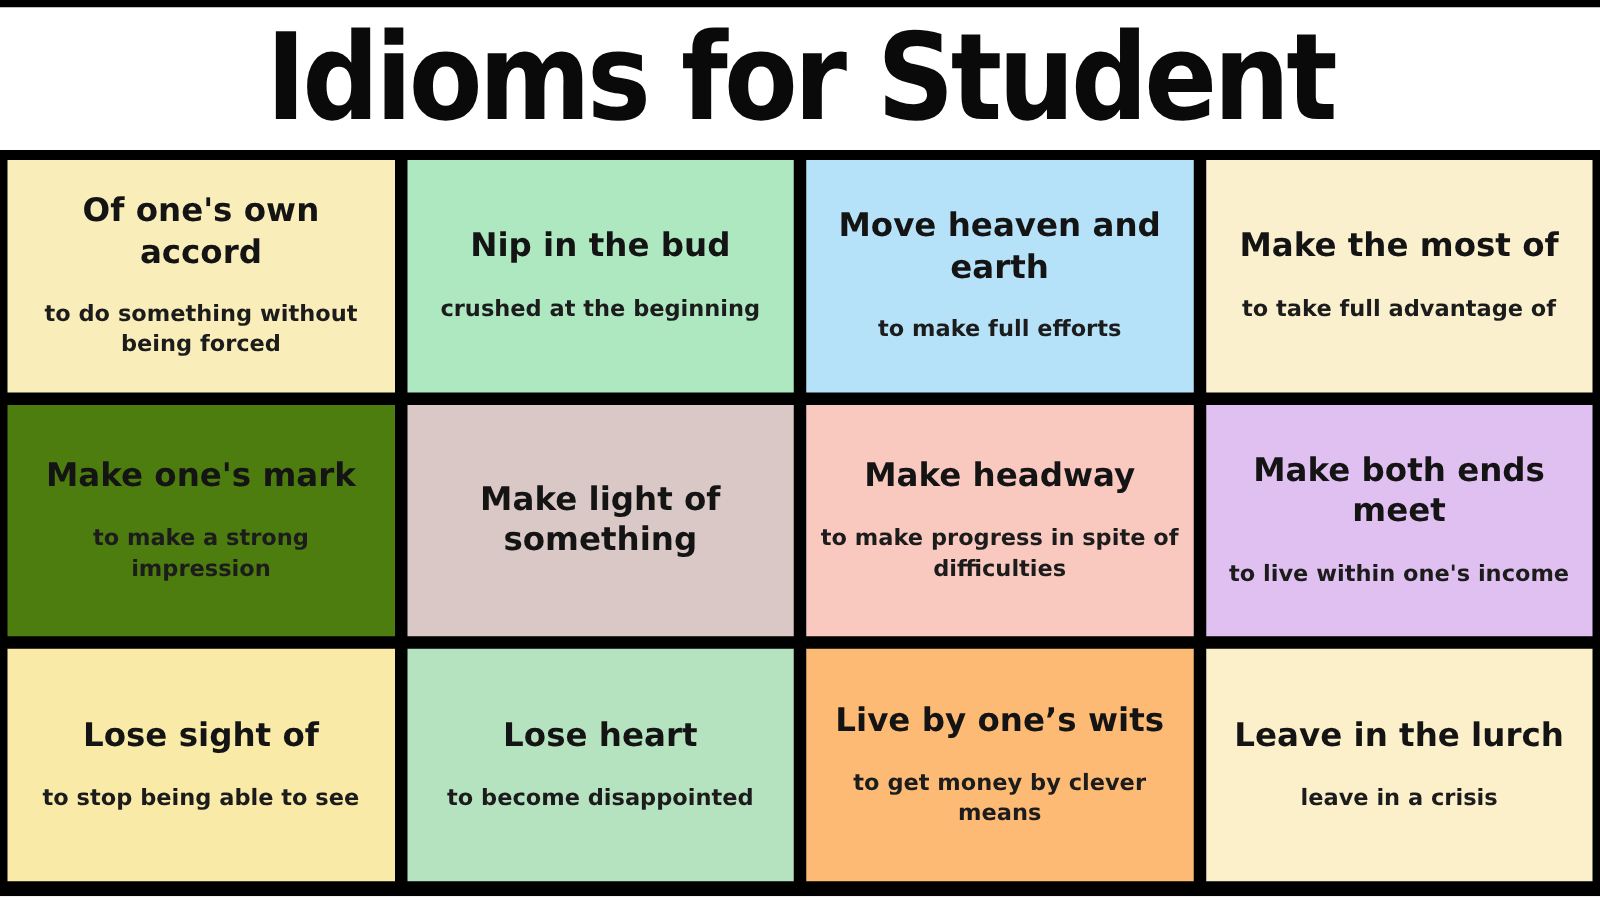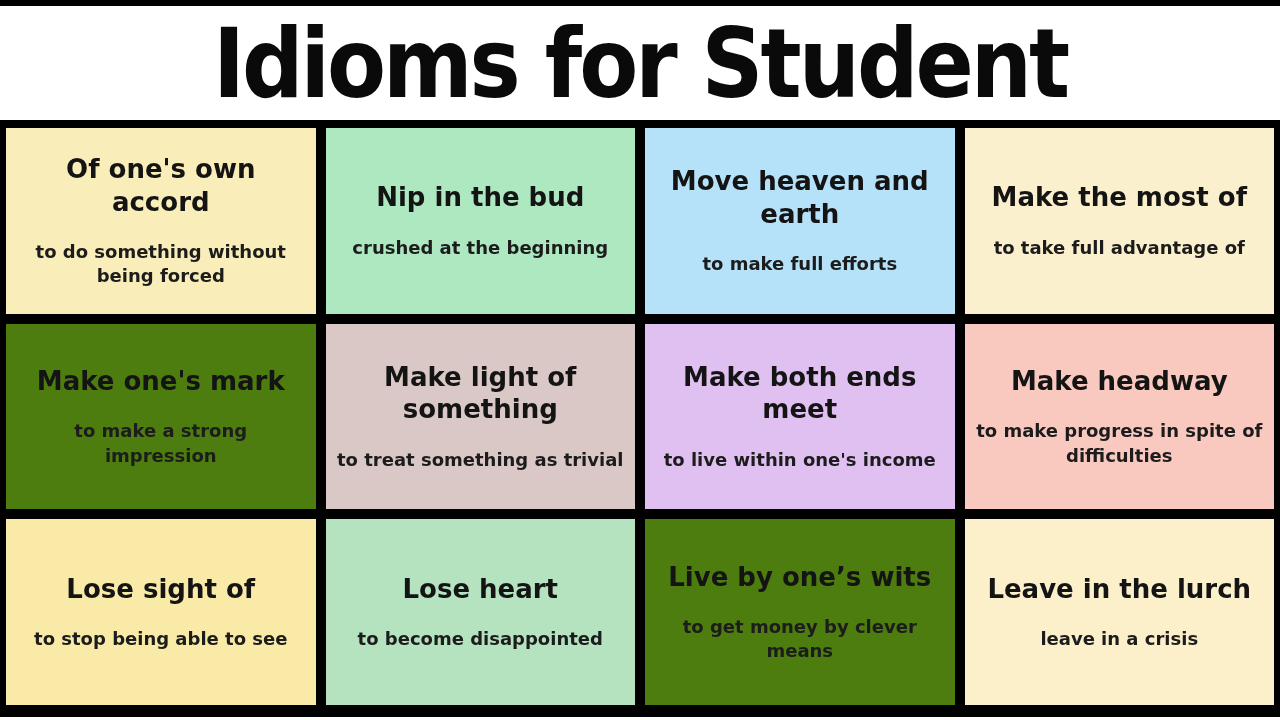--- a/index.html
+++ b/index.html
@@ -100,44 +100,43 @@
     <div class="definition">to take full advantage of</div>
   </div>
 
   <div class="card" style="background-color: #4d7c0f;">
     <div class="idiom">Make one's mark</div>
     <div class="definition">to make a strong impression</div>
   </div>
 
   <div class="card" style="background-color: rgb(217, 200, 197);">
     <div class="idiom">Make light of something</div>
-    <div class="definition">to treat something as trivial</div>
+  </div>
+
+  <div class="card" style="background-color: rgb(249, 201, 192);">
+    <div class="idiom">Make headway</div>
+    <div class="definition">to make progress in spite of difficulties</div>
   </div>
 
   <div class="card" style="background-color: rgb(223, 192, 241);">
     <div class="idiom">Make both ends meet</div>
     <div class="definition">to live within one's income</div>
-  </div>
-
-  <div class="card" style="background-color: rgb(249, 201, 192);">
-    <div class="idiom">Make headway</div>
-    <div class="definition">to make progress in spite of difficulties</div>
   </div>
 
   <div class="card" style="background-color: rgb(249, 234, 168);">
     <div class="idiom">Lose sight of</div>
     <div class="definition">to stop being able to see</div>
   </div>
 
   <div class="card" style="background-color: rgb(181, 227, 192);">
     <div class="idiom">Lose heart</div>
     <div class="definition">to become disappointed</div>
   </div>
 
-  <div class="card" style="background-color: #4d7c0f;">
+  <div class="card" style="background-color: #fdba74;">
     <div class="idiom">Live by one’s wits</div>
     <div class="definition">to get money by clever means</div>
   </div>
 
   <div class="card" style="background-color: rgb(251, 240, 202);">
     <div class="idiom">Leave in the lurch</div>
     <div class="definition">leave in a crisis</div>
   </div>
 
 </div>

